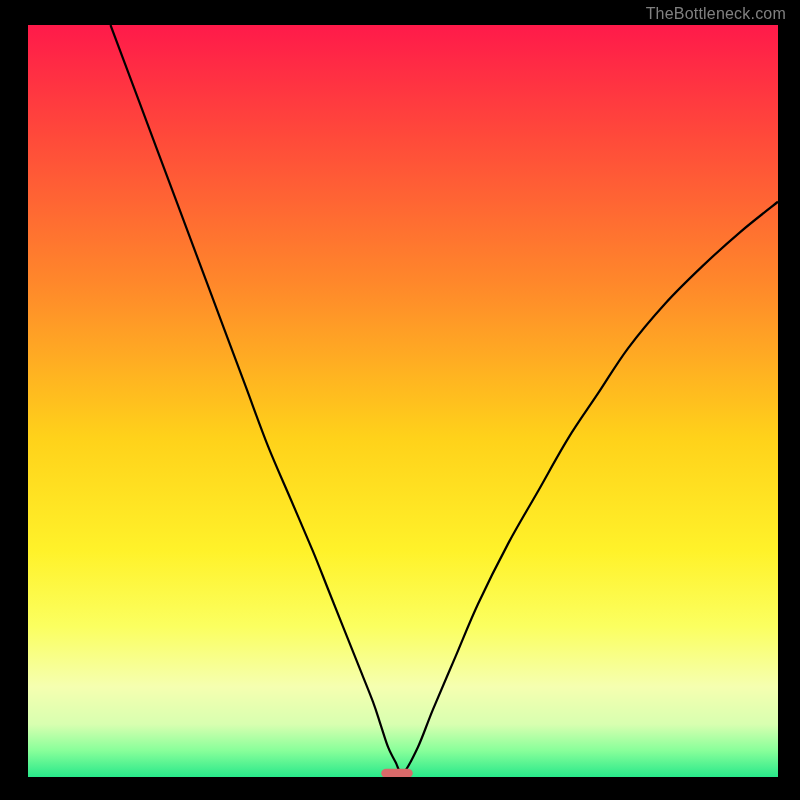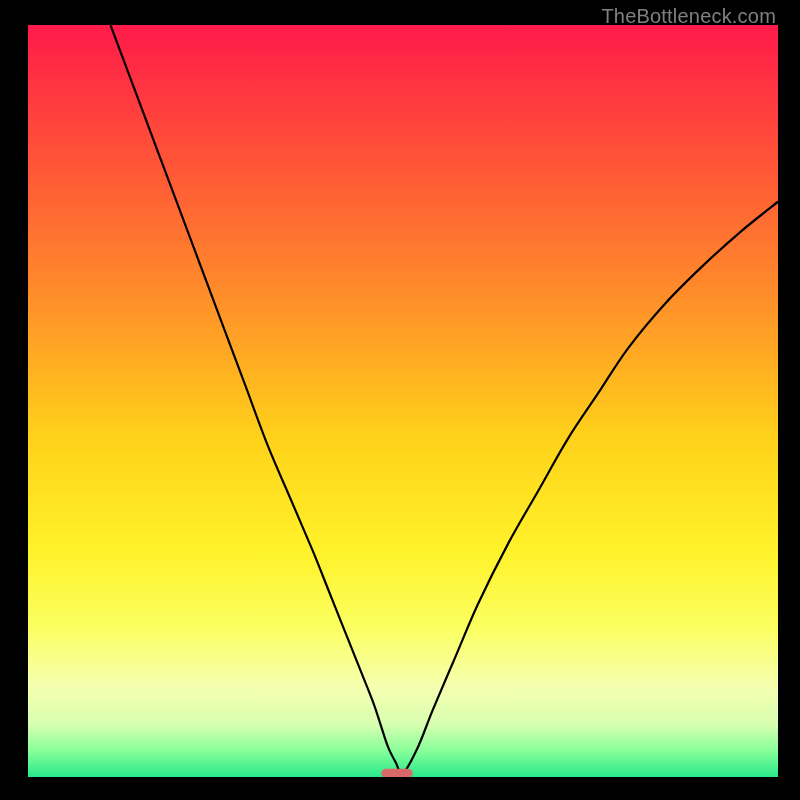--- a/index.html
+++ b/index.html
@@ -27,23 +27,23 @@
   .gradient-bg {
     position: absolute;
     left: 0;
     top: 0;
     width: 100%;
     height: 100%;
   }
   .watermark {
     position: absolute;
     top: 5px;
-    right: 24px;
+    right: 14px;
     color: #808080;
-    font-size: 20px;
+    font-size: 16px;
     font-weight: 500;
     letter-spacing: 0.2px;
   }
   svg {
     position: absolute;
     left: 0;
     top: 0;
   }
 </style>
 </head>

